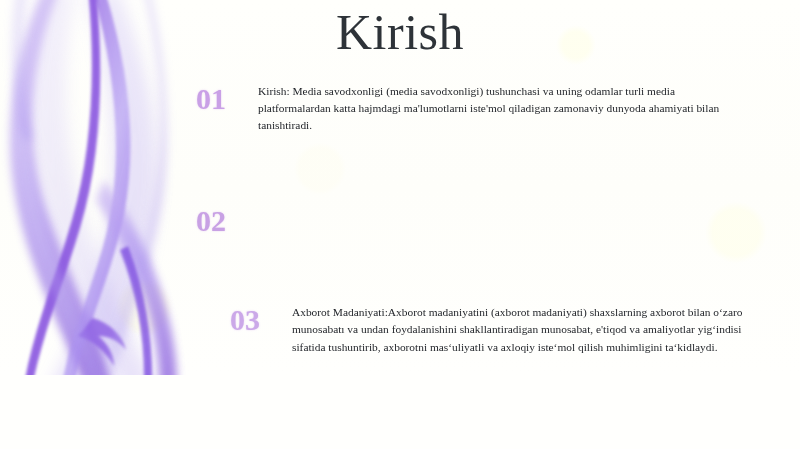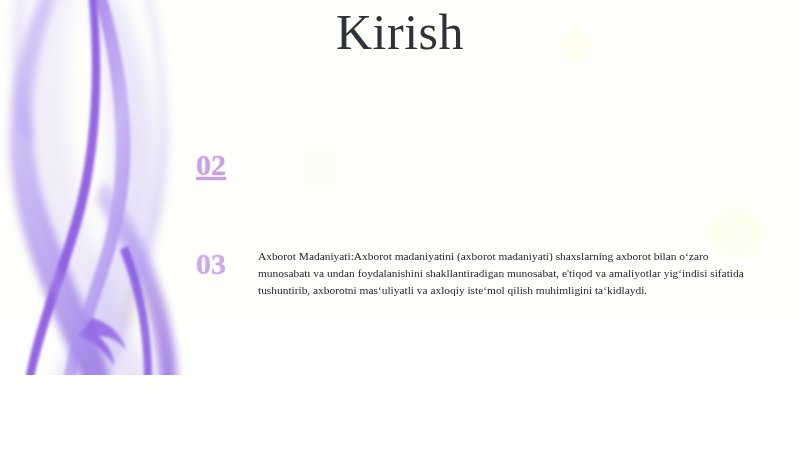--- a/index.html
+++ b/index.html
@@ -84,22 +84,22 @@
     flex: 0 0 62px;
     font-size: 30px;
     line-height: 1;
     font-weight: 700;
     color: #c9a0e6;
     font-family: "Liberation Serif", "DejaVu Serif", serif;
     letter-spacing: 0px;
     padding-top: 6px;
     text-shadow: 0 0 2px rgba(210,170,235,0.55);
   }
-  .item.i1 .item-number { color: #c8a1e4; text-decoration: underline; }
-  .item.i2 .item-number { color: #cba8e8; }
+  .item.i1 .item-number { color: #c8a1e4; }
+  .item.i2 .item-number { color: #cba8e8; margin-left: 34px; }
 
   .item-text {
     flex: 1 1 auto;
     font-size: 11.4px;
     line-height: 1.5;
     color: #23262b;
     text-align: left;
     font-family: "Liberation Serif", "DejaVu Serif", serif;
     padding-top: 5px;
   }
@@ -163,20 +163,24 @@
       <path filter="url(#soft)" opacity="0.85" d="M 128 246 C 146 292 154 344 152 394 C 151 420 147 440 142 452 L 134 452 C 140 430 144 404 144 378 C 144 334 136 290 120 250 Z" fill="#8457e2"></path>
 
       <path filter="url(#softer)" opacity="0.6" d="M 16 -12 C 8 40 10 92 22 140 L 34 140 C 22 94 20 42 28 -12 Z" fill="url(#gD)"></path>
     </svg>
   </div>
 
   <div class="title">Kirish</div>
 
   <div class="content">
 
+    <div class="item i0">
+      <div class="item-number">01</div>
+      <div class="item-text">Kirish: Media savodxonligi (media savodxonligi) tushunchasi va uning odamlar turli media platformalardan katta hajmdagi ma'lumotlarni iste'mol qiladigan zamonaviy dunyoda ahamiyati bilan tanishtiradi.</div>
+    </div>
 
     <div class="item i1">
       <div class="item-number">02</div>
     </div>
 
     <div class="item i2">
       <div class="item-number">03</div>
       <div class="item-text">Axborot Madaniyati:Axborot madaniyatini (axborot madaniyati) shaxslarning axborot bilan o‘zaro munosabatı va undan foydalanishini shakllantiradigan munosabat, e'tiqod va amaliyotlar yig‘indisi sifatida tushuntirib, axborotni mas‘uliyatli va axloqiy iste‘mol qilish muhimligini ta‘kidlaydi.</div>
     </div>
 

